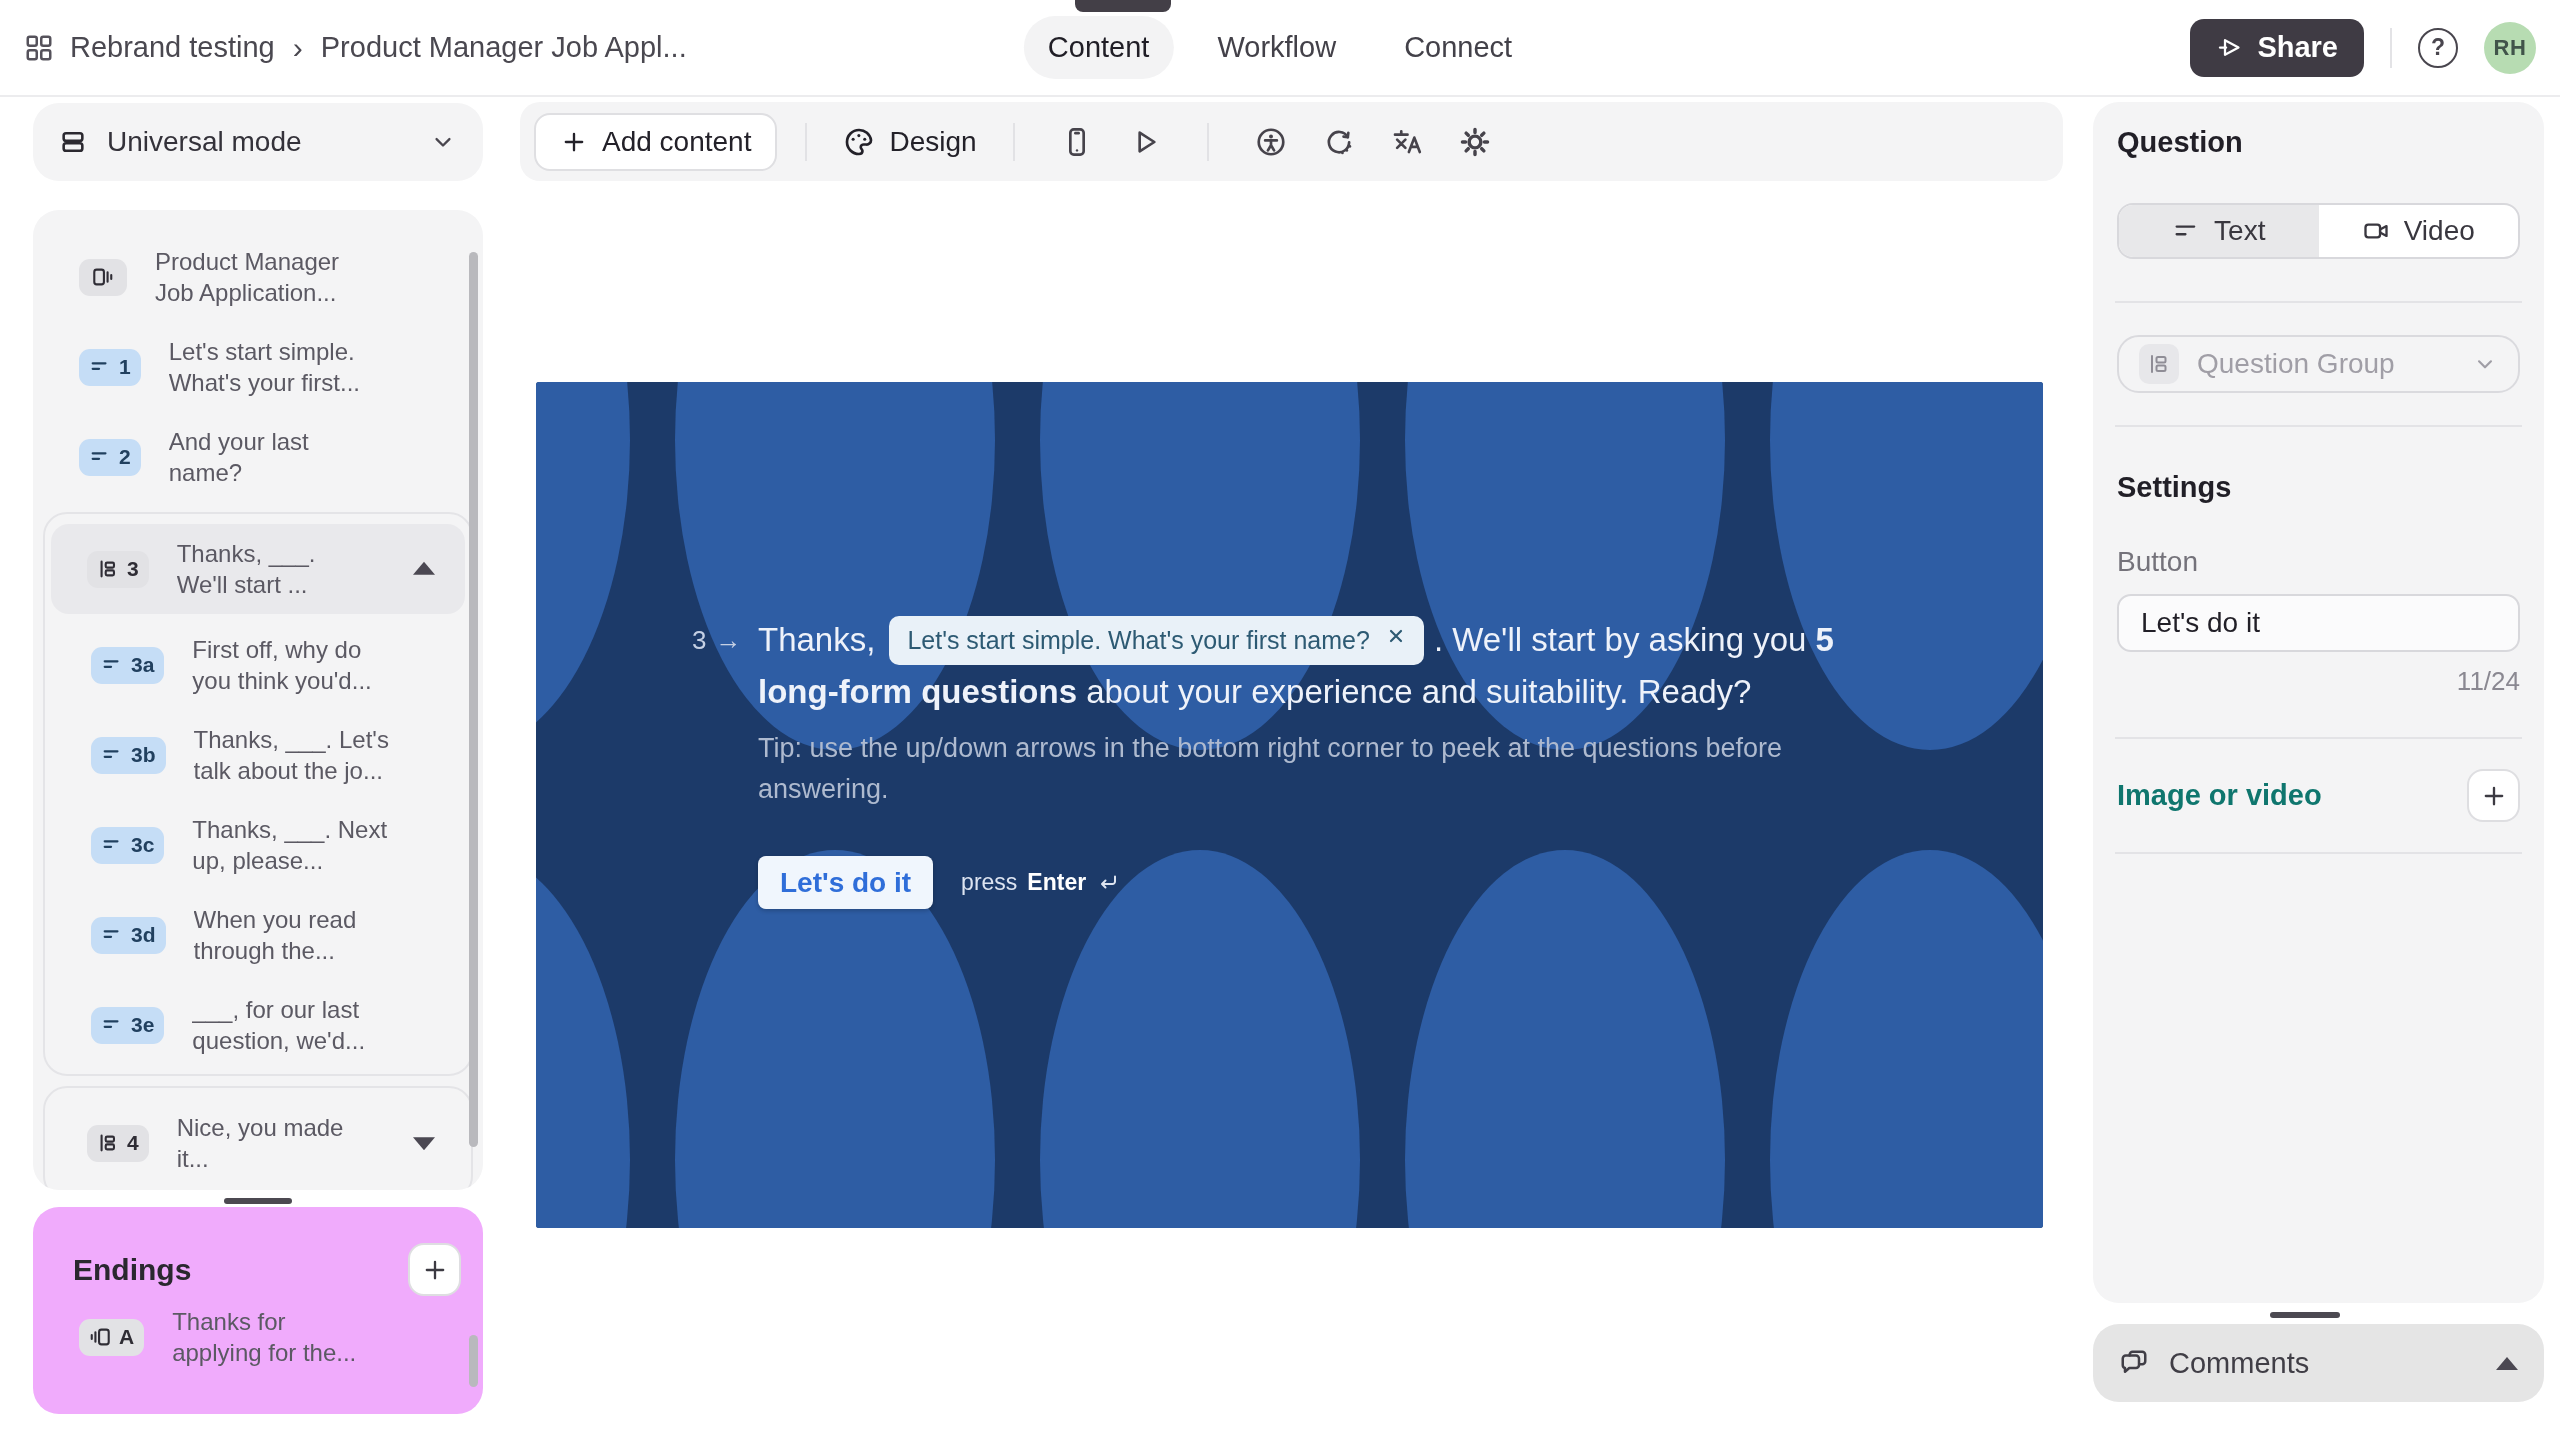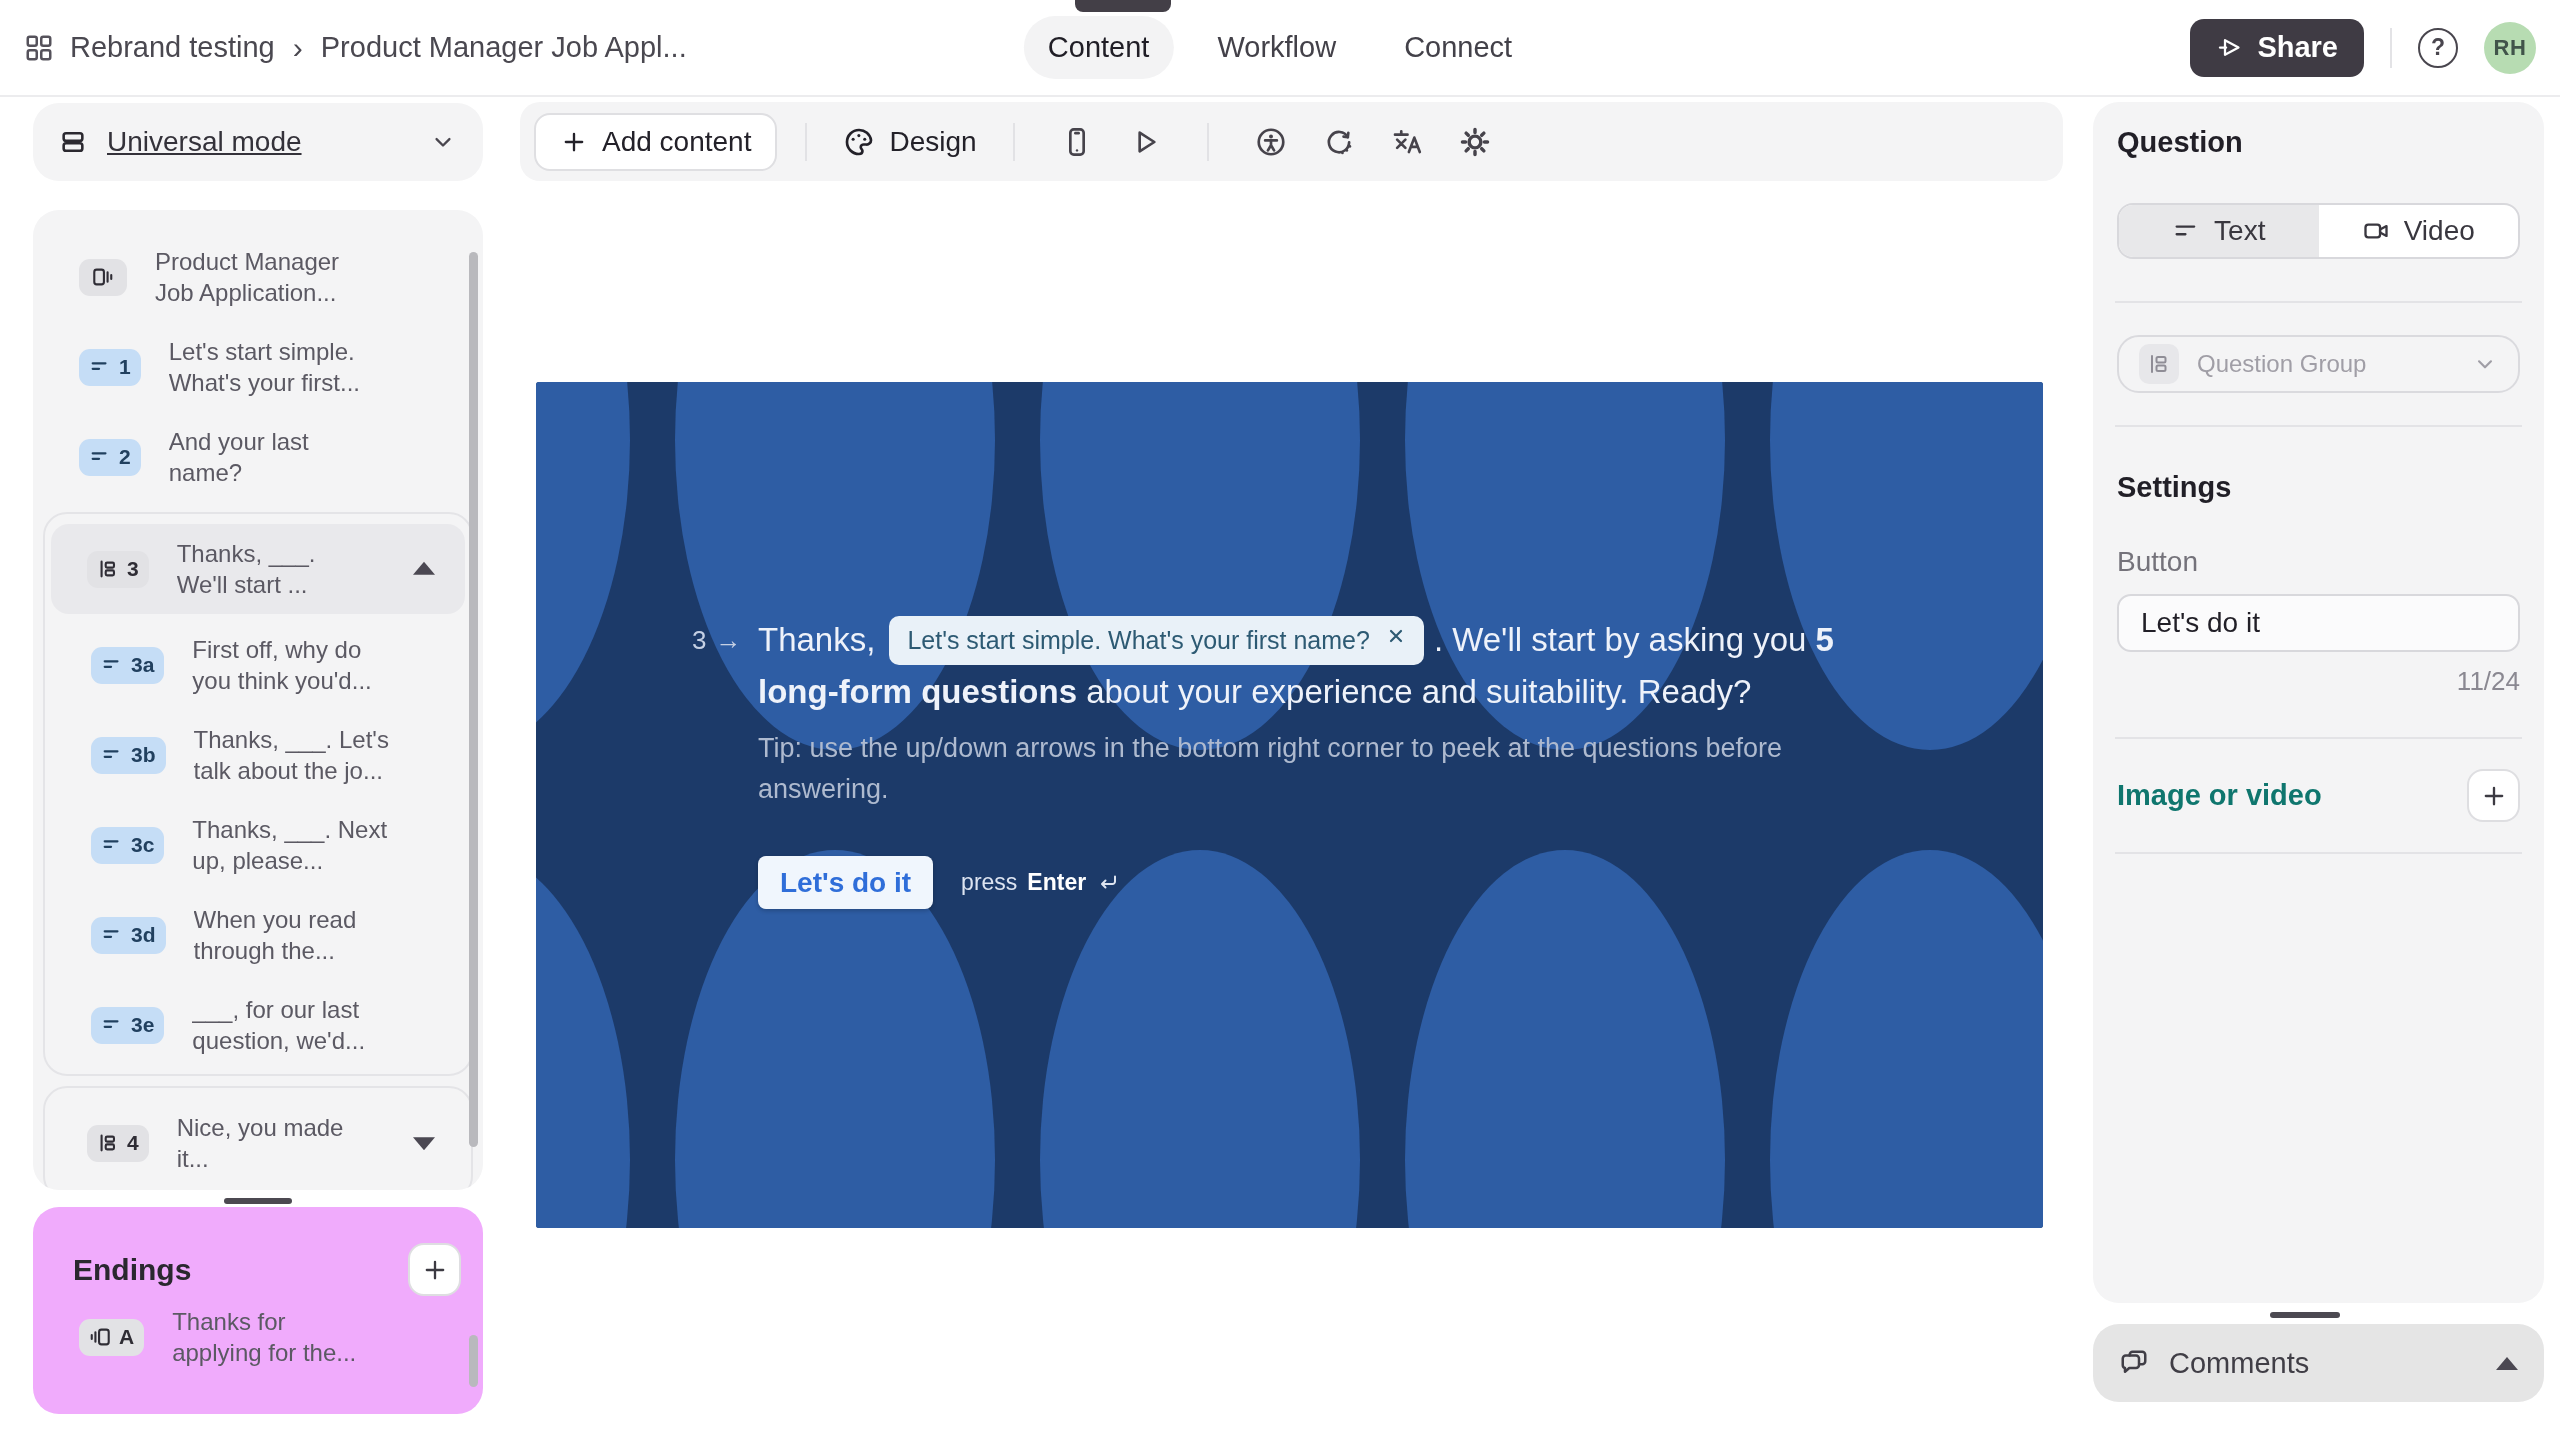--- a/index.html
+++ b/index.html
@@ -24,21 +24,21 @@
     height:58px;padding:0 26px;border-radius:14px;font-size:29px;font-weight:bold;}
   .top-divider{width:2px;height:40px;background:#e3e3e6;}
   .help{width:40px;height:40px;border:2.6px solid #49464e;border-radius:50%;color:#49464e;
     display:flex;align-items:center;justify-content:center;font-size:23px;font-weight:bold;}
   .avatar{width:52px;height:52px;border-radius:50%;background:var(--avatar-bg);color:#41544a;
     display:flex;align-items:center;justify-content:center;font-size:22px;font-weight:bold;letter-spacing:.5px;}
 
   
   .sidebar{position:absolute;left:33px;top:103px;width:450px;}
   .mode-pill{height:78px;background:#f4f4f5;border-radius:26px;display:flex;align-items:center;
-    gap:20px;padding:0 26px;color:#34323a;font-size:28px;text-decoration:underline;}
+    gap:20px;padding:0 26px;color:#34323a;font-size:28px;}
   .mode-pill .chev{margin-left:auto;color:#49464e;}
   .qlist{margin-top:29px;background:#f4f4f5;border-radius:26px;height:980px;position:relative;
     padding:22px 0 10px 0;overflow:hidden;}
   .qrow{display:flex;align-items:center;gap:28px;padding:14px 24px 14px 46px;position:relative;}
   .badge{min-width:48px;height:37px;border-radius:11px;display:inline-flex;align-items:center;
     justify-content:center;gap:8px;font-size:21px;font-weight:bold;padding:0 10px;flex:none;}
   .badge.blue{background:var(--badge-blue);color:#21405f;}
   .badge.gray{background:var(--badge-gray);color:#2f2d35;}
   .badge svg{width:22px;height:22px;}
   .qlabel{font-size:24px;line-height:31px;color:#5b5963;width:200px;
@@ -104,21 +104,21 @@
   .seg-half{flex:1;display:flex;align-items:center;justify-content:center;gap:14px;
     font-size:28px;color:#39373f;}
   .seg-half svg{width:28px;height:28px;}
   .seg-half.sel{background:#e8e8ea;}
   .insp-div{height:2px;background:#e3e3e6;margin:0 -2px;}
   .qg-select{height:58px;border:2px solid #dadade;border-radius:22px;display:flex;
     align-items:center;gap:18px;padding:0 20px;margin:32px 0;}
   .qg-badge{width:40px;height:40px;border-radius:10px;background:#e7e7ea;color:#8f8d96;
     display:flex;align-items:center;justify-content:center;}
   .qg-badge svg{width:24px;height:24px;}
-  .qg-label{font-size:24px;color:#a09ea6;}
+  .qg-label{font-size:28px;color:#a09ea6;}
   .qg-select .chev{margin-left:auto;color:#a09ea6;}
   .settings-title{margin-top:44px;font-size:29px;font-weight:bold;color:#211f27;}
   .field-label{margin-top:42px;font-size:28px;color:#74727a;}
   .text-input{margin-top:16px;width:100%;height:58px;background:#fbfbfc;border:2px solid #d8d8dc;
     border-radius:14px;font-size:28px;color:#211f27;padding:0 22px;outline:none;
     font-family:"Liberation Sans",sans-serif;}
   .counter{margin-top:14px;text-align:right;font-size:26px;color:#8a8891;}
   .media-row{display:flex;align-items:center;margin:30px 0;}
   .media-label{font-size:29px;font-weight:bold;color:#0f766e;}
   .comments-handle{position:absolute;left:2270px;top:1312px;width:70px;height:6px;

